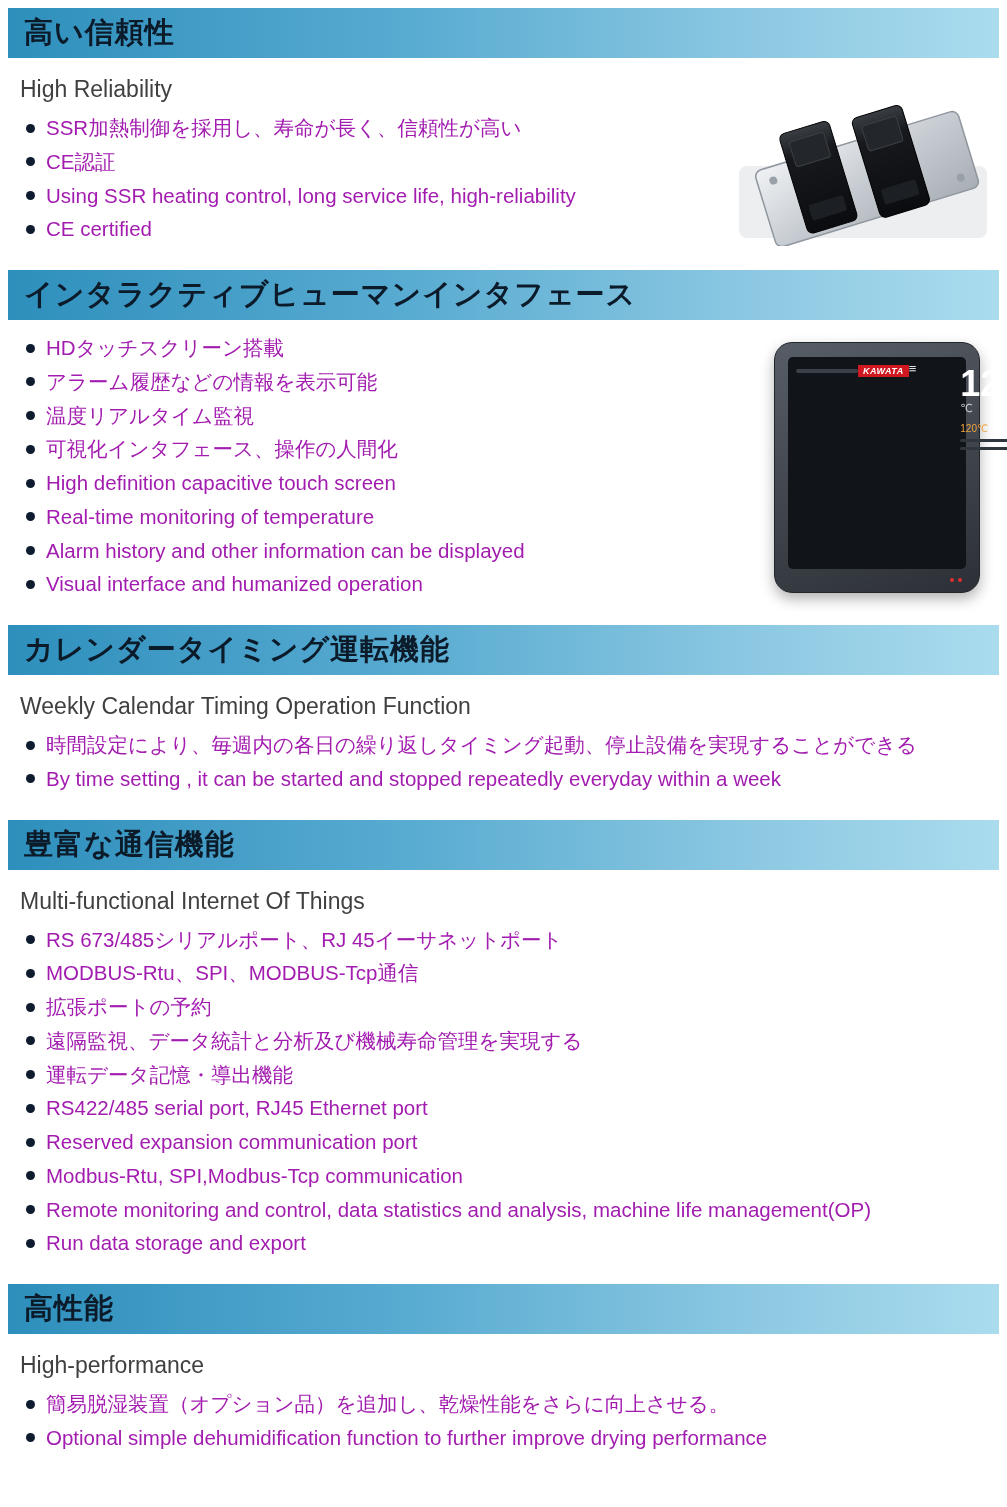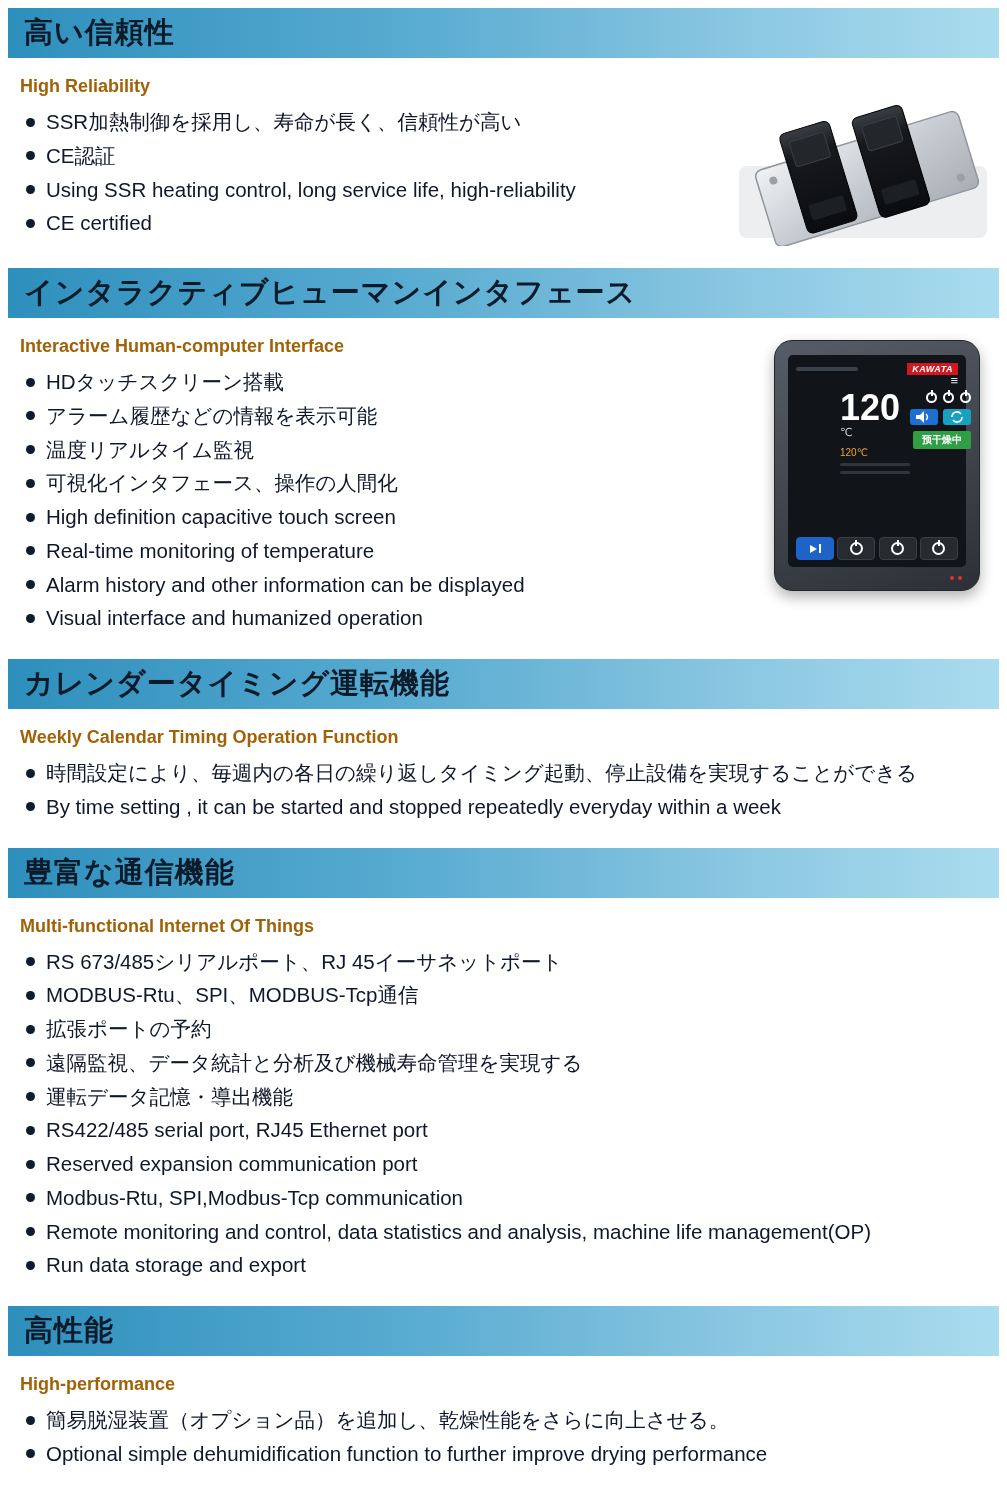--- a/index.html
+++ b/index.html
@@ -10,45 +10,45 @@
   .section { margin-bottom:22px; }
   .hbar {
     height:50px; display:flex; align-items:center; padding:0 16px;
     background:linear-gradient(90deg,#2e8fbc 0%, #58abd1 40%, #8cc8e2 75%, #aadcee 100%);
     margin-bottom:10px;
   }
   .hbar h1 { margin:0; font-size:29px; font-weight:bold; color:#0c1b2a; letter-spacing:1px; }
 
   .content { display:flex; gap:14px; padding:0 4px 0 12px; }
   .textcol { flex:1; min-width:0; }
-  .sub { font-size:18px; font-weight:bold; color:#a16207; margin:8px 0 10px 0; }
+  .sub { font-size:23px; font-weight:normal; color:#404040; margin:8px 0 10px 0; }
 
   .blist { list-style:none; margin:0; padding:0; }
   .blist li {
     position:relative; padding-left:26px; font-size:20.5px; line-height:1.5;
-    color:#0f172a; margin:3px 0;
+    color:#a21caf; margin:3px 0;
   }
   .blist li::before {
     content:""; position:absolute; left:6px; top:0.52em; width:9px; height:9px;
     border-radius:50%; background:#0f1c30;
   }
 
   
   .imgcol-ssr { width:276px; display:flex; justify-content:flex-end; align-items:flex-start; padding-top:6px; }
 
   
   .imgcol-dev { width:236px; display:flex; justify-content:center; align-items:flex-start; padding-top:12px; }
   .device {
     width:206px; background:linear-gradient(160deg,#575d66,#2c3036);
     border-radius:18px; padding:14px 13px 10px 13px; border:1px solid #22252a;
     box-shadow:0 6px 14px rgba(0,0,0,.3);
   }
   .dev-screen {
     width:100%; height:212px; background:#11151a; border-radius:5px;
-    padding:7px 8px; display:flex; flex-direction:column; color:#fff;
+    padding:7px 8px; display:flex; flex-direction:row; color:#fff;
   }
   .scr-row1 { display:flex; justify-content:space-between; align-items:center; height:14px; }
   .scr-dim-bar { width:62px; height:4px; background:#3a4148; border-radius:2px; }
   .brand {
     background:#cf1820; color:#fff; font-size:9px; font-weight:bold; font-style:italic;
     padding:1px 5px; letter-spacing:.5px;
   }
   .scr-row2 { display:flex; justify-content:flex-end; height:12px; }
   .hamburger { color:#dfe3e6; font-size:13px; line-height:10px; }
 
@@ -134,21 +134,20 @@
       </div>
     </div>
   </div>
 
   <div class="section">
     <div class="hbar">
       <h1>インタラクティブヒューマンインタフェース</h1>
     </div>
     <div class="content">
       <div class="textcol">
-        <h2 class="sub">Interactive Human-computer Interface</h2>
         <ul class="blist">
           <li><span>HDタッチスクリーン搭載</span></li>
           <li><span>アラーム履歴などの情報を表示可能</span></li>
           <li><span>温度リアルタイム監視</span></li>
           <li><span>可視化インタフェース、操作の人間化</span></li>
           <li><span>High definition capacitive touch screen</span></li>
           <li><span>Real-time monitoring of temperature</span></li>
           <li><span>Alarm history and other information can be displayed</span></li>
           <li><span>Visual interface and humanized operation</span></li>
         </ul>

